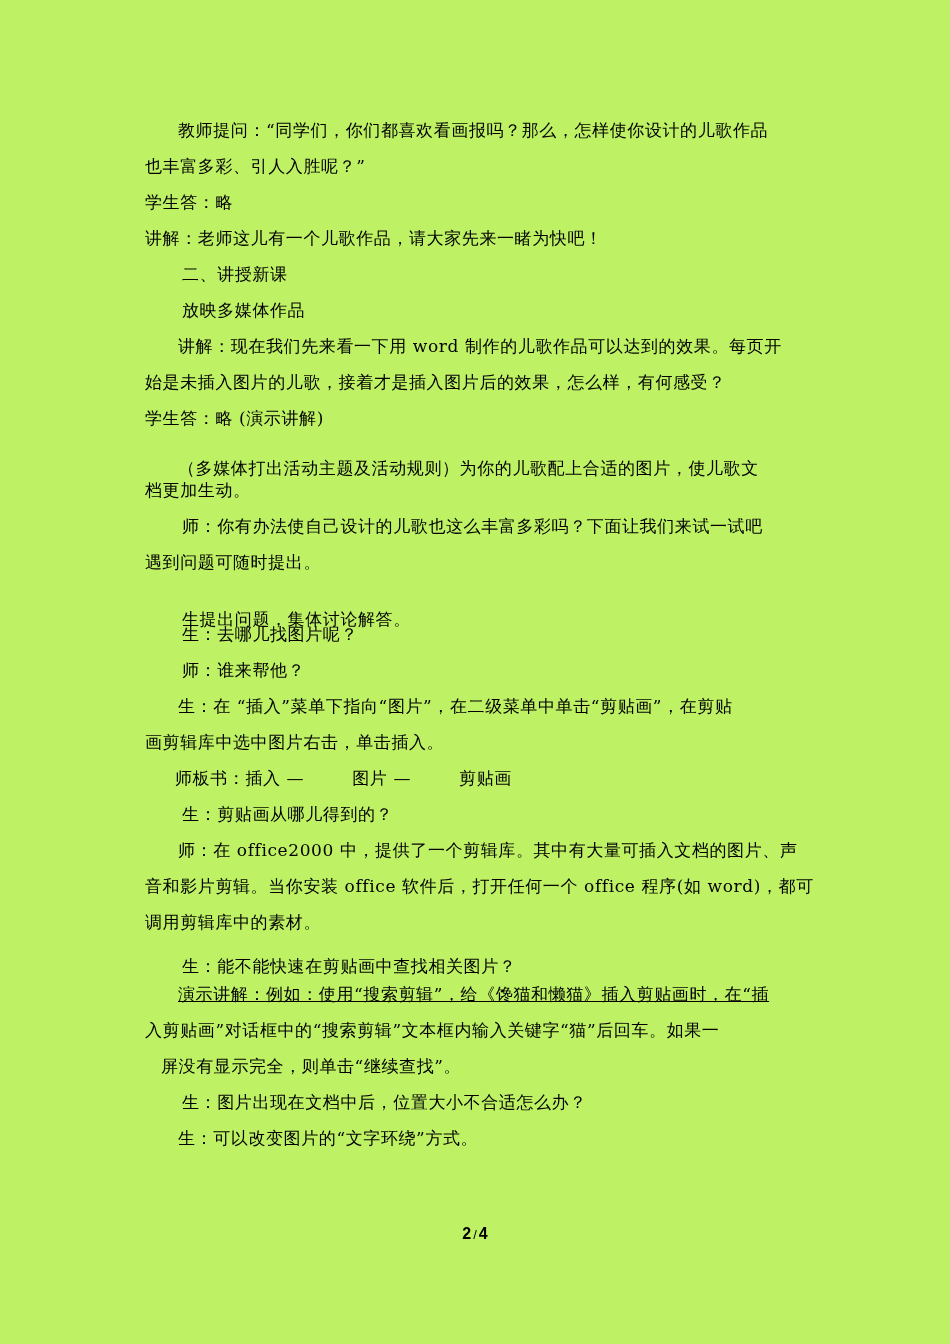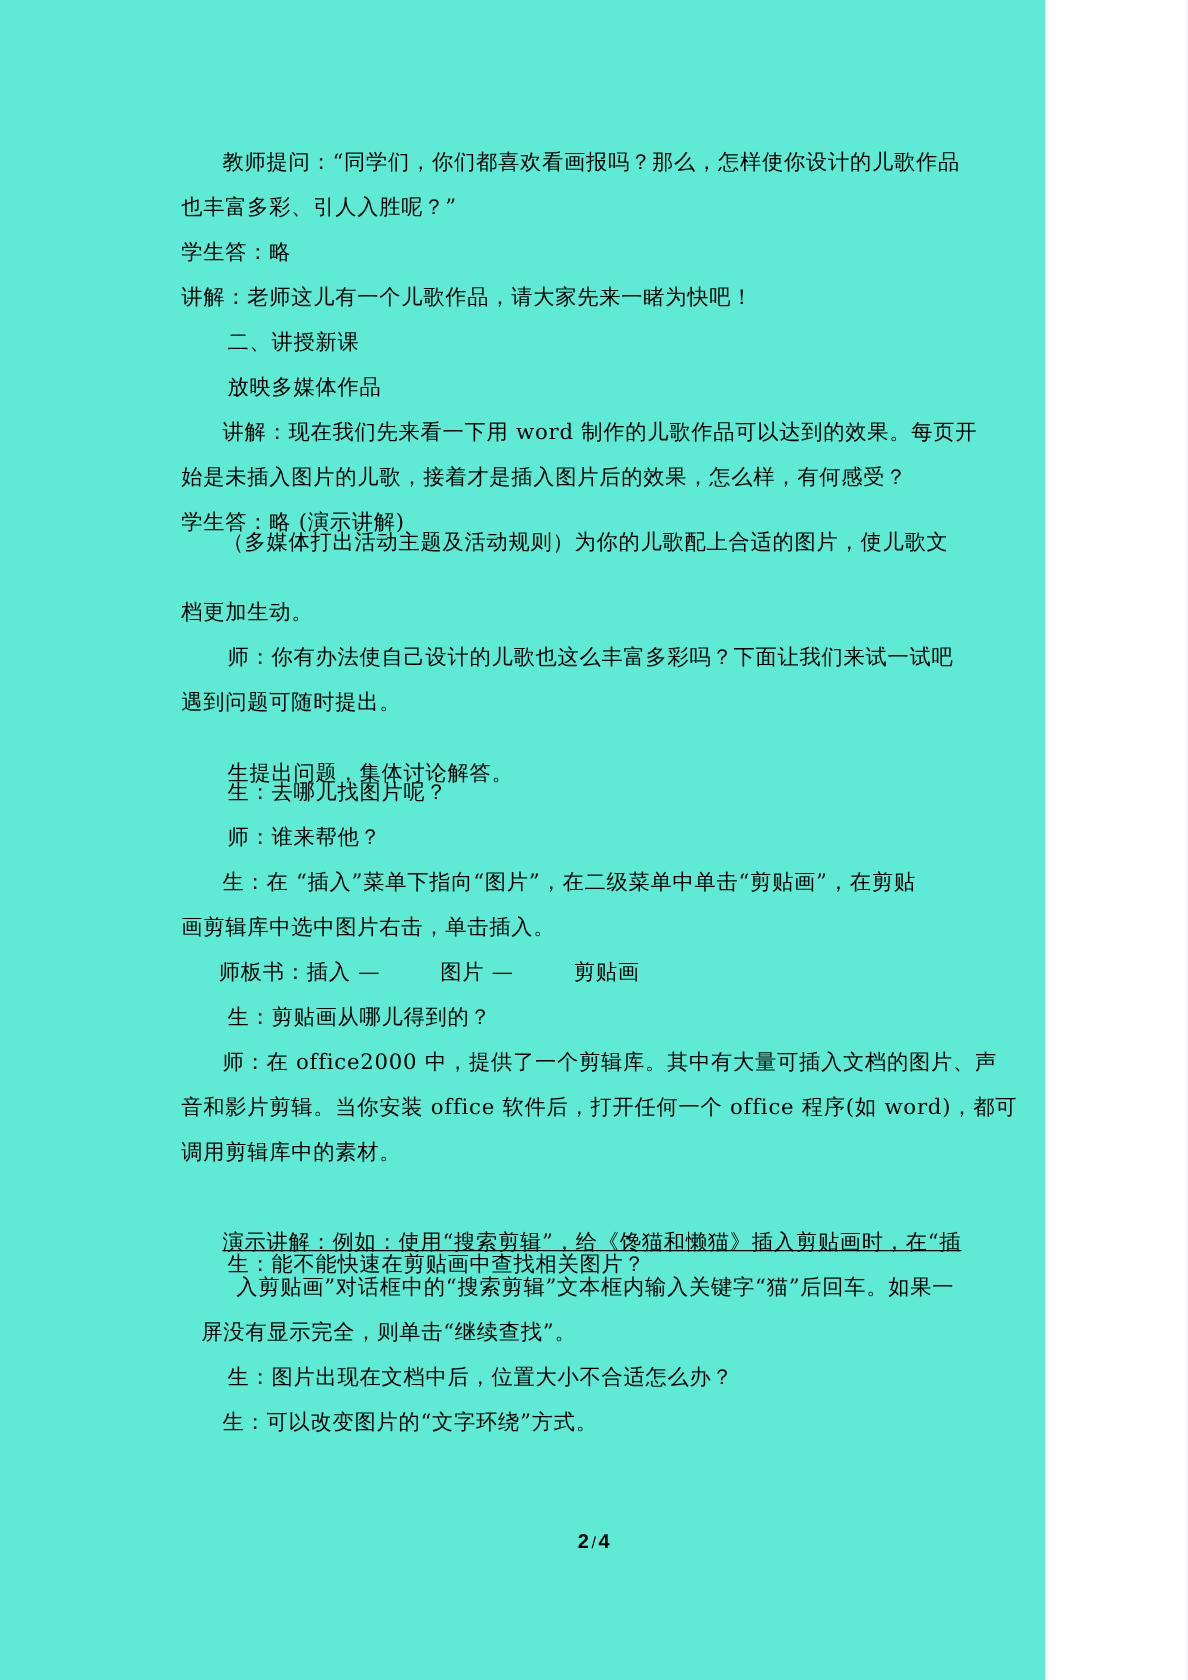--- a/index.html
+++ b/index.html
@@ -11,23 +11,23 @@
       width: 950px;
       height: 1344px;
       position: relative;
       overflow: hidden;
       font-family: "DejaVu Serif", "Liberation Serif", serif;
       color: #000000;
     }
     .page {
       position: absolute;
       left: 0; top: 0;
-      width: 836px;
+      width: 950px;
       height: 1344px;
-      background: #5eead4;
+      background: #bef264;
     }
     .line {
       position: absolute;
       white-space: nowrap;
       font-size: 17px;
       line-height: 22px;
       letter-spacing: 0.6px;
       color: #000000;
     }
     .page-number {
@@ -54,37 +54,37 @@
 <div class="page">
   <div class="line" style="left:178px; top:119px;">教师提问：“同学们，你们都喜欢看画报吗？那么，怎样使你设计的儿歌作品</div>
   <div class="line" style="left:145px; top:155px;">也丰富多彩、引人入胜呢？”</div>
   <div class="line" style="left:145px; top:191px;">学生答：略</div>
   <div class="line" style="left:145px; top:227px;">讲解：老师这儿有一个儿歌作品，请大家先来一睹为快吧！</div>
   <div class="line" style="left:182px; top:263px;">二、讲授新课</div>
   <div class="line" style="left:182px; top:299px;">放映多媒体作品</div>
   <div class="line" style="left:178px; top:335px;">讲解：现在我们先来看一下用 word 制作的儿歌作品可以达到的效果。每页开</div>
   <div class="line" style="left:145px; top:371px;">始是未插入图片的儿歌，接着才是插入图片后的效果，怎么样，有何感受？</div>
   <div class="line" style="left:145px; top:407px;">学生答：略 (演示讲解)</div>
-  <div class="line" style="left:178px; top:423px;">（多媒体打出活动主题及活动规则）为你的儿歌配上合适的图片，使儿歌文</div>
+  <div class="line" style="left:178px; top:457px;">（多媒体打出活动主题及活动规则）为你的儿歌配上合适的图片，使儿歌文</div>
   <div class="line" style="left:145px; top:479px;">档更加生动。</div>
   <div class="line" style="left:182px; top:515px;">师：你有办法使自己设计的儿歌也这么丰富多彩吗？下面让我们来试一试吧</div>
   <div class="line" style="left:145px; top:551px;">遇到问题可随时提出。</div>
   <div class="line" style="left:182px; top:587px;margin-top:21px;">生提出问题，集体讨论解答。</div>
   <div class="line" style="left:182px; top:623px;">生：去哪儿找图片呢？</div>
   <div class="line" style="left:182px; top:659px;">师：谁来帮他？</div>
   <div class="line" style="left:178px; top:695px;">生：在 “插入”菜单下指向“图片”，在二级菜单中单击“剪贴画”，在剪贴</div>
   <div class="line" style="left:145px; top:731px;">画剪辑库中选中图片右击，单击插入。</div>
   <div class="line" style="left:175px; top:767px; white-space:pre;">师板书：插入 —        图片 —        剪贴画</div>
   <div class="line" style="left:182px; top:803px;">生：剪贴画从哪儿得到的？</div>
   <div class="line" style="left:178px; top:839px;">师：在 office2000 中，提供了一个剪辑库。其中有大量可插入文档的图片、声</div>
   <div class="line" style="left:145px; top:875px;">音和影片剪辑。当你安装 office 软件后，打开任何一个 office 程序(如 word)，都可</div>
   <div class="line" style="left:145px; top:911px;">调用剪辑库中的素材。</div>
-  <div class="line" style="left:182px; top:1001px;">生：能不能快速在剪贴画中查找相关图片？</div>
+  <div class="line" style="left:182px; top:955px;">生：能不能快速在剪贴画中查找相关图片？</div>
   <div class="line" style="left:178px; top:983px;text-decoration:underline;">演示讲解：例如：使用“搜索剪辑”，给《馋猫和懒猫》插入剪贴画时，在“插</div>
-  <div class="line" style="left:145px; top:1019px;margin-left:44px;">入剪贴画”对话框中的“搜索剪辑”文本框内输入关键字“猫”后回车。如果一</div>
+  <div class="line" style="left:145px; top:1019px;">入剪贴画”对话框中的“搜索剪辑”文本框内输入关键字“猫”后回车。如果一</div>
   <div class="line" style="left:145px; top:1055px;margin-left:16px;">屏没有显示完全，则单击“继续查找”。</div>
   <div class="line" style="left:182px; top:1091px;">生：图片出现在文档中后，位置大小不合适怎么办？</div>
   <div class="line" style="left:178px; top:1127px;">生：可以改变图片的“文字环绕”方式。</div>
 
   <div class="page-number">
     <span>2</span><span class="sep">/</span><span>4</span>
   </div>
 </div>
 
 </body></html>

